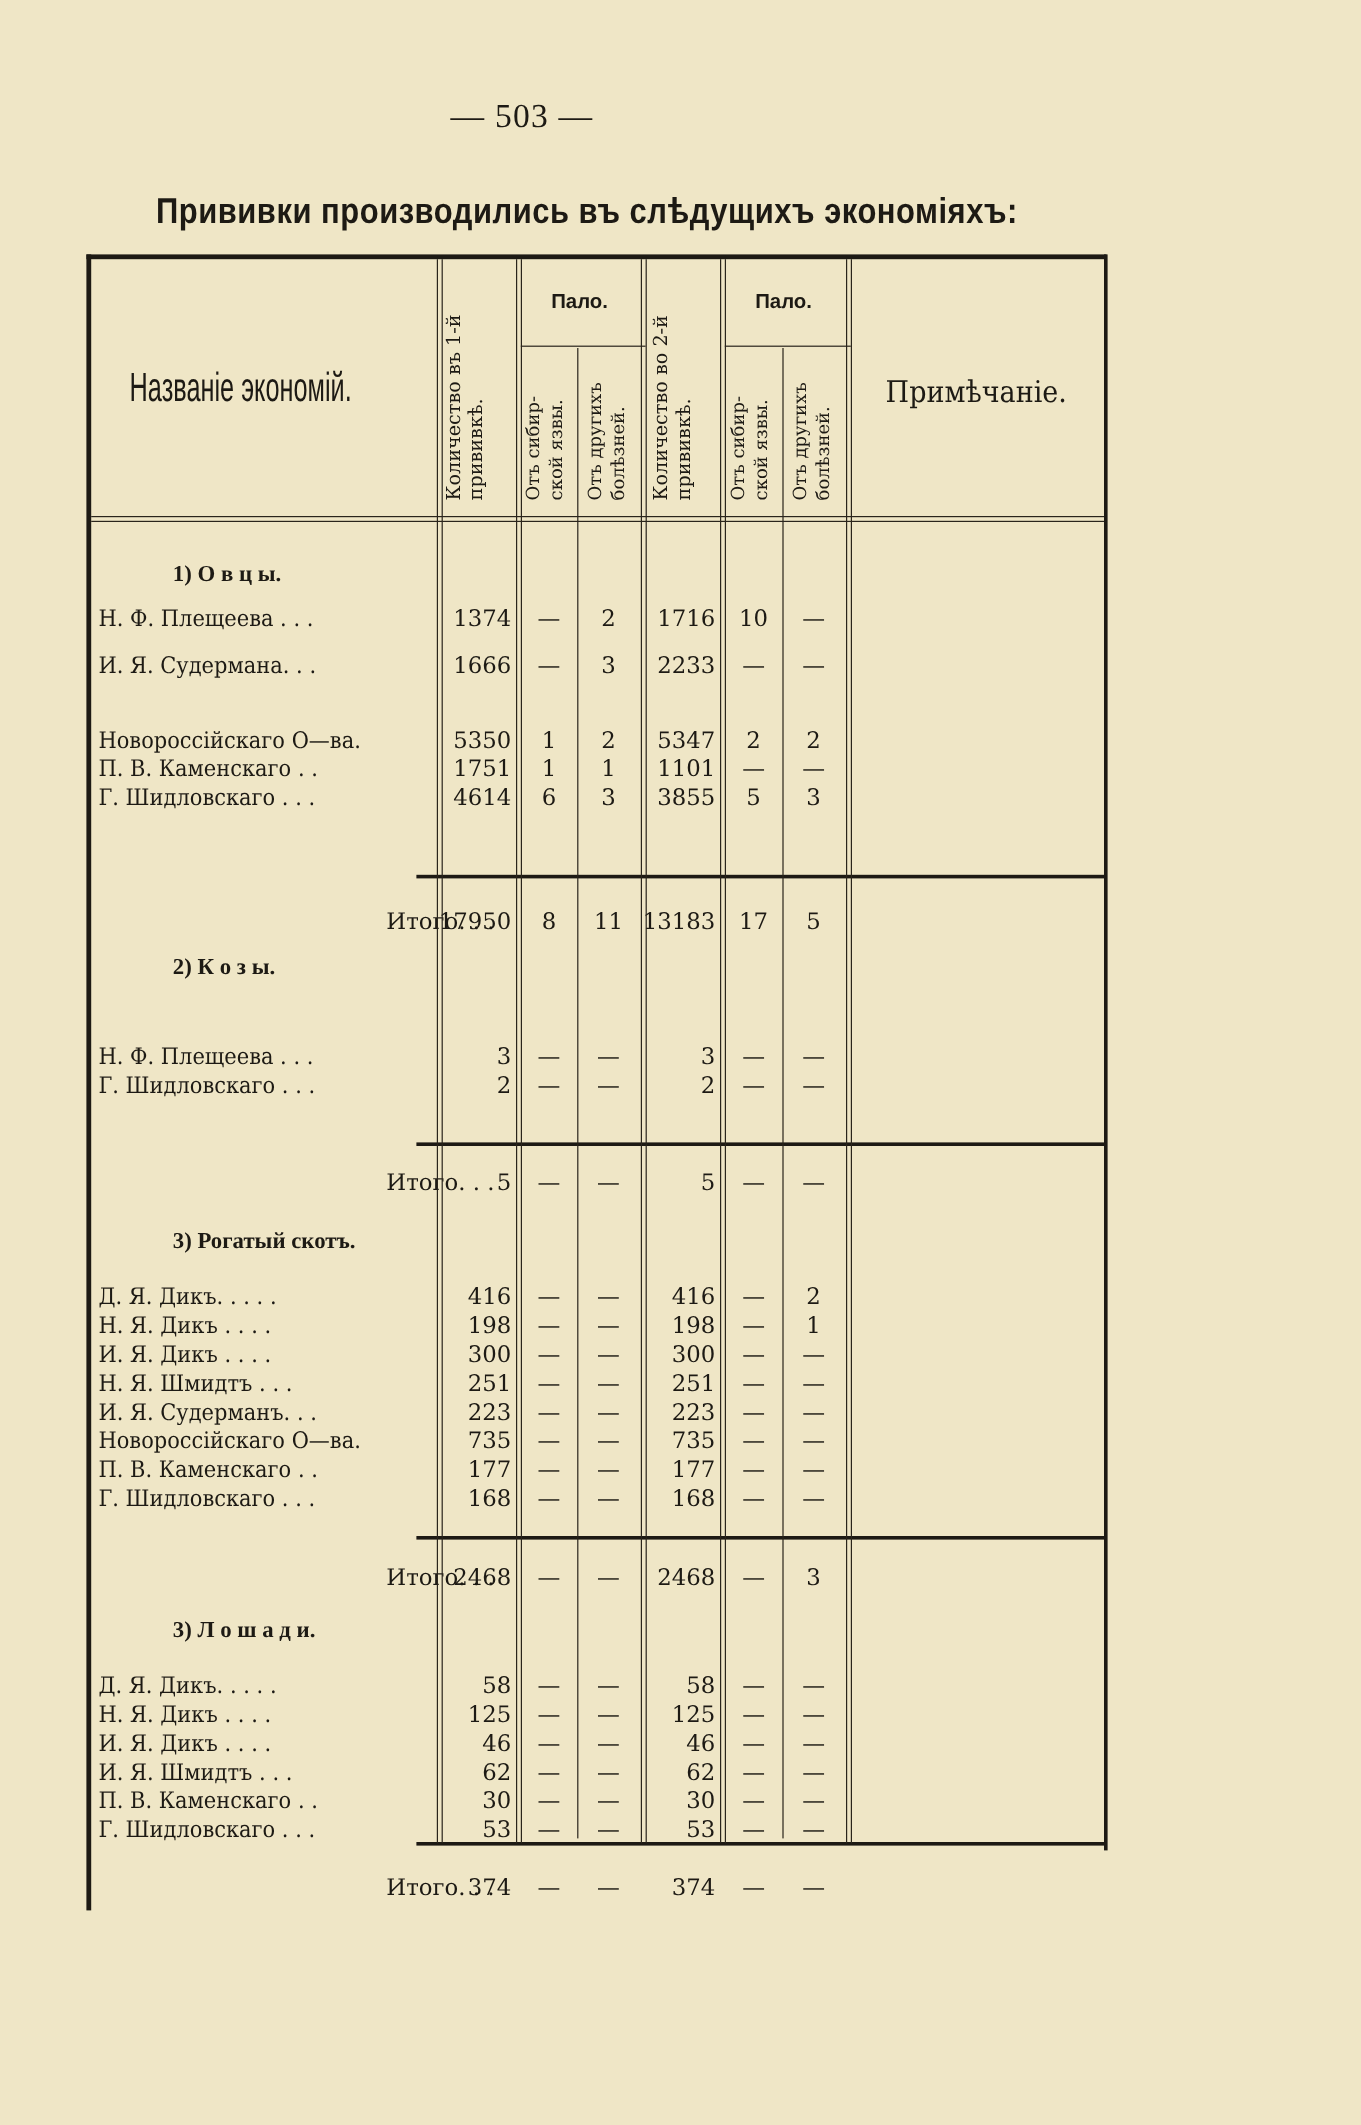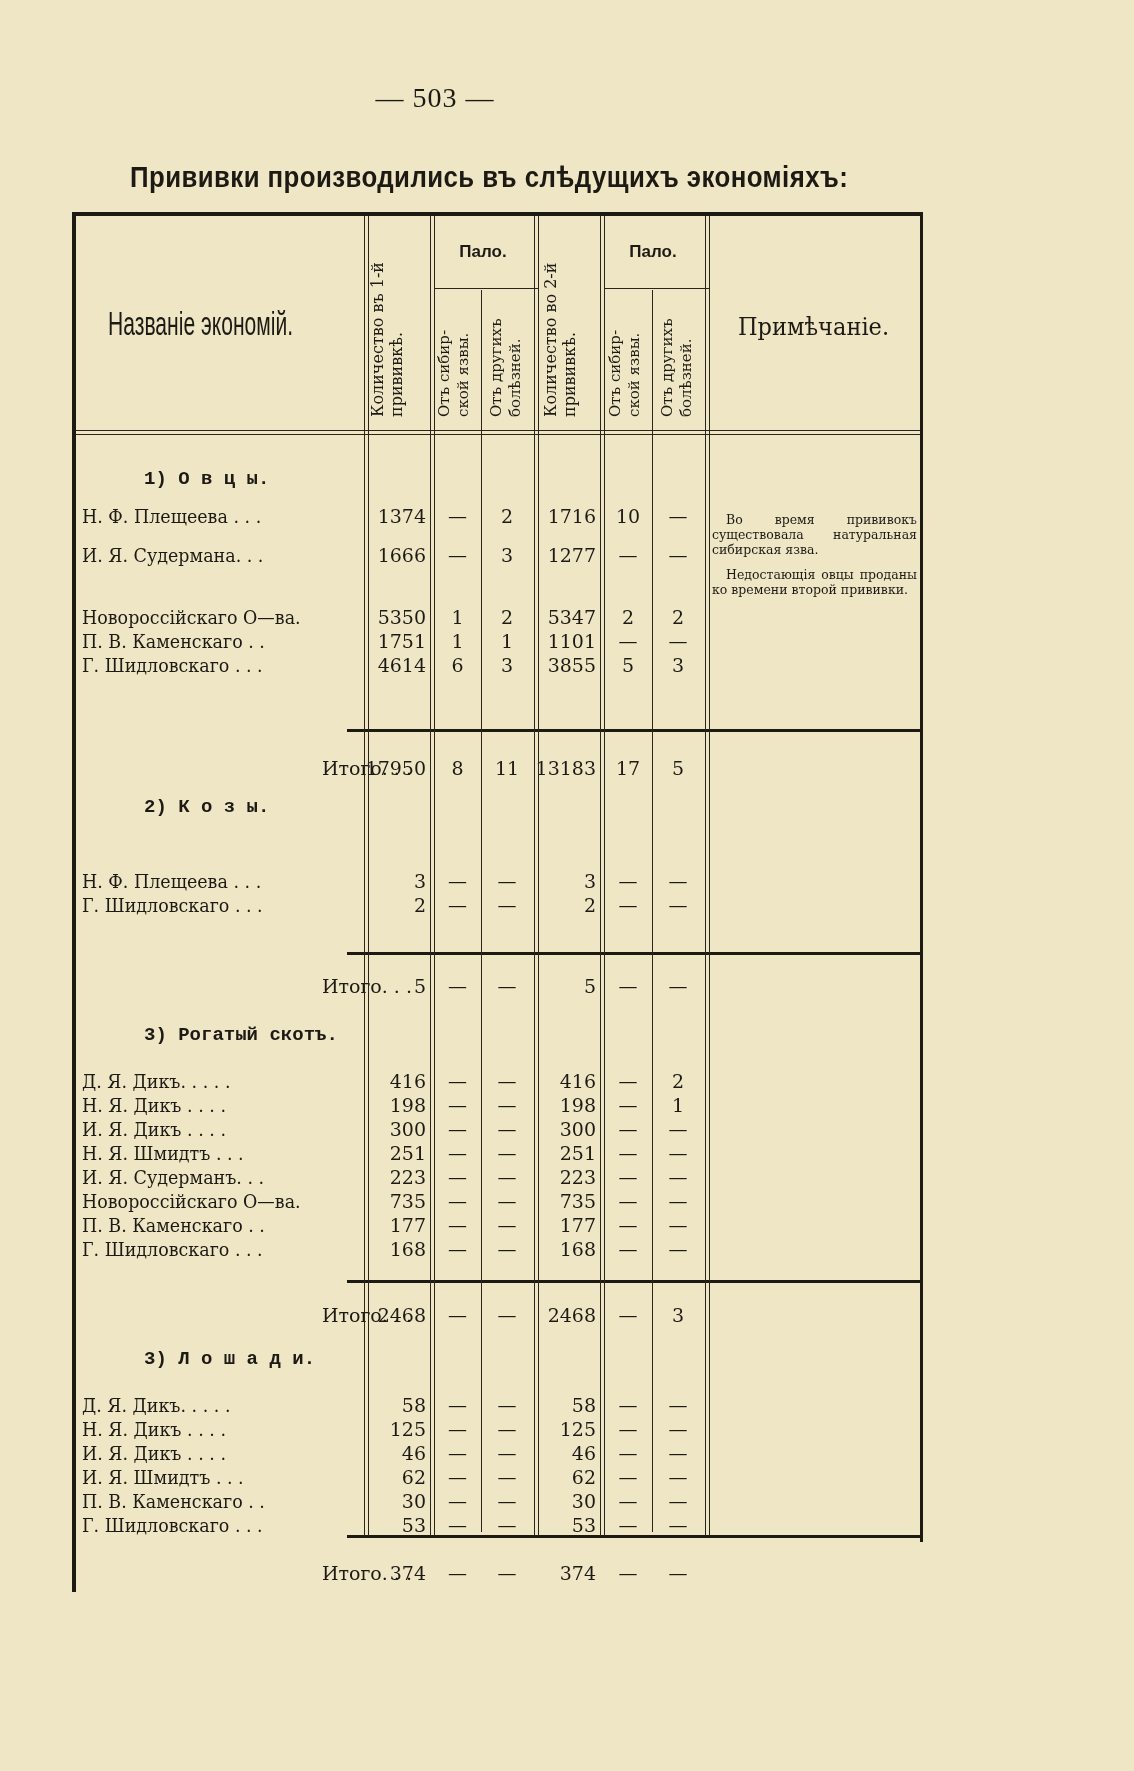--- a/index.html
+++ b/index.html
@@ -45,21 +45,21 @@
   .vtext {
     position:absolute; writing-mode:vertical-rl; transform:rotate(180deg);
     font-size:16px; line-height:19px; white-space:nowrap; font-family:"DejaVu Serif", serif;
   }
 
   .row { position:absolute; left:0; width:700px; height:26px; font-size:19px; }
   .row .name { position:absolute; left:10px; top:0; white-space:nowrap; transform:scaleX(0.92); transform-origin:left top; }
   .cell { position:absolute; top:0; text-align:right; white-space:nowrap; }
   .cellc { position:absolute; top:0; text-align:center; white-space:nowrap; }
   .section {
-    position:absolute; font-family:Liberation Mono, monospace; font-weight:bold; font-size:19px;
+    position:absolute; font-family:Liberation Serif, serif; font-weight:bold; font-size:19px;
     white-space:nowrap;
     text-align:center;
   }
   .total-label { position:absolute; left:140px; width:200px; text-align:right; }
   .note {
     position:absolute; left:640px; width:205px; font-size:12.5px; line-height:15px;
     text-align:justify; font-family:"DejaVu Serif", serif;
   }
   .note p { margin:0 0 10px 0; text-indent:14px; }
 </style>
@@ -97,42 +97,38 @@
   <div class="vtext" style="left:534px; top:90px; height:115px; font-size:15px;">
     <span>Отъ сибир-</span><br>
     <span>ской язвы.</span>
   </div>
   <div class="vtext" style="left:586px; top:80px; height:125px; font-size:15px;">
     <span>Отъ другихъ</span><br>
     <span>болѣзней.</span>
   </div>
   <div class="head-note">Примѣчаніе.</div>
 
-  <div class="note" style="top:300px;">
-    <p>Во время прививокъ существовала натуральная сибирская язва.</p>
-    <p>Недостающія овцы проданы ко времени второй прививки.</p>
-  </div>
 
   <div id="body-rows">
       <div class="section" style="left: 72px; top: 256px;">1)  О в ц ы.</div>
       <div class="row" style="top: 293px;">
         <span class="name">Н. Ф. Плещеева  .  .  .</span>
         <span class="cell" style="left: 292px; width: 62px;">1374</span>
         <span class="cellc" style="left: 362px; width: 47px;">—</span>
         <span class="cellc" style="left: 410px; width: 50px;">2</span>
         <span class="cell" style="left: 462px; width: 62px;">1716</span>
         <span class="cellc" style="left: 532px; width: 48px;">10</span>
         <span class="cellc" style="left: 581px; width: 50px;">—</span>
       </div>
       <div class="row" style="top: 332px;">
         <span class="name">И. Я. Судермана.  .  .</span>
         <span class="cell" style="left: 292px; width: 62px;">1666</span>
         <span class="cellc" style="left: 362px; width: 47px;">—</span>
         <span class="cellc" style="left: 410px; width: 50px;">3</span>
-        <span class="cell" style="left: 462px; width: 62px;">1277</span>
+        <span class="cell" style="left: 462px; width: 62px;">2233</span>
         <span class="cellc" style="left: 532px; width: 48px;">—</span>
         <span class="cellc" style="left: 581px; width: 50px;">—</span>
       </div>
       <div class="row" style="top: 394px;">
         <span class="name">Новороссійскаго О—ва.</span>
         <span class="cell" style="left: 292px; width: 62px;">5350</span>
         <span class="cellc" style="left: 362px; width: 47px;">1</span>
         <span class="cellc" style="left: 410px; width: 50px;">2</span>
         <span class="cell" style="left: 462px; width: 62px;">5347</span>
         <span class="cellc" style="left: 532px; width: 48px;">2</span>

